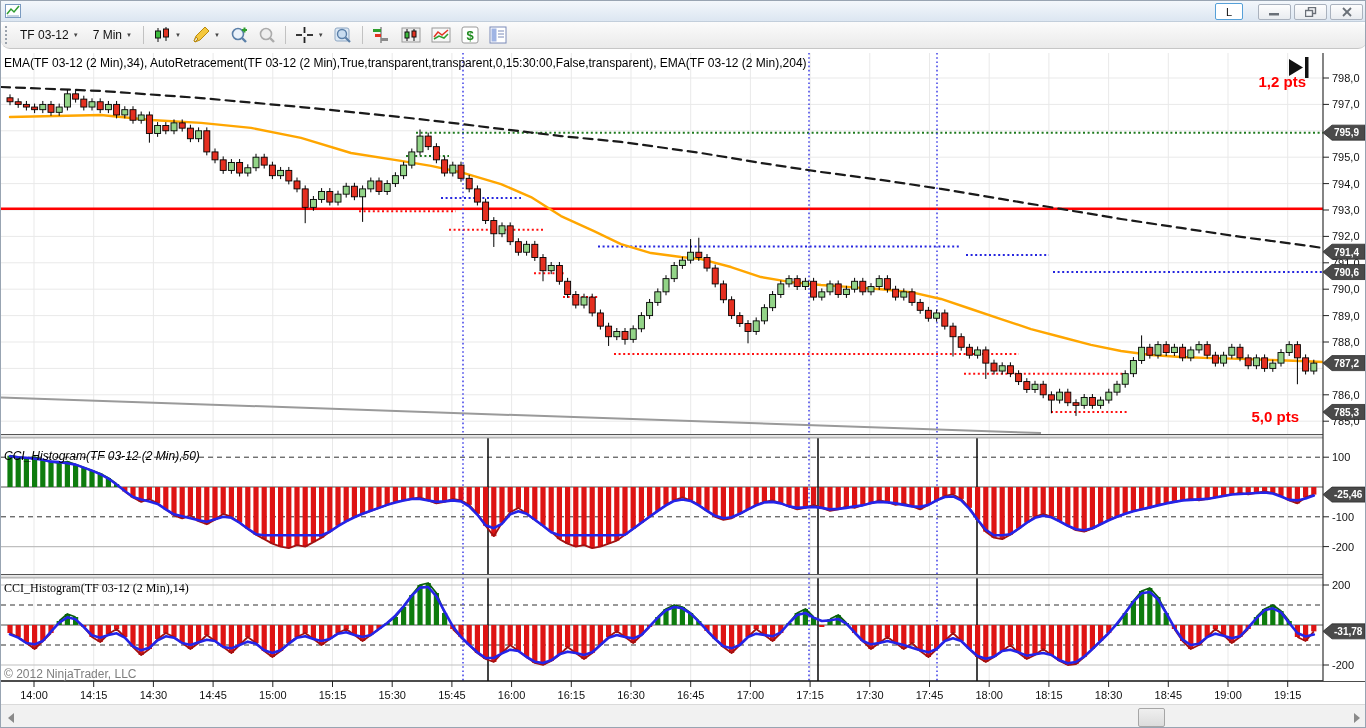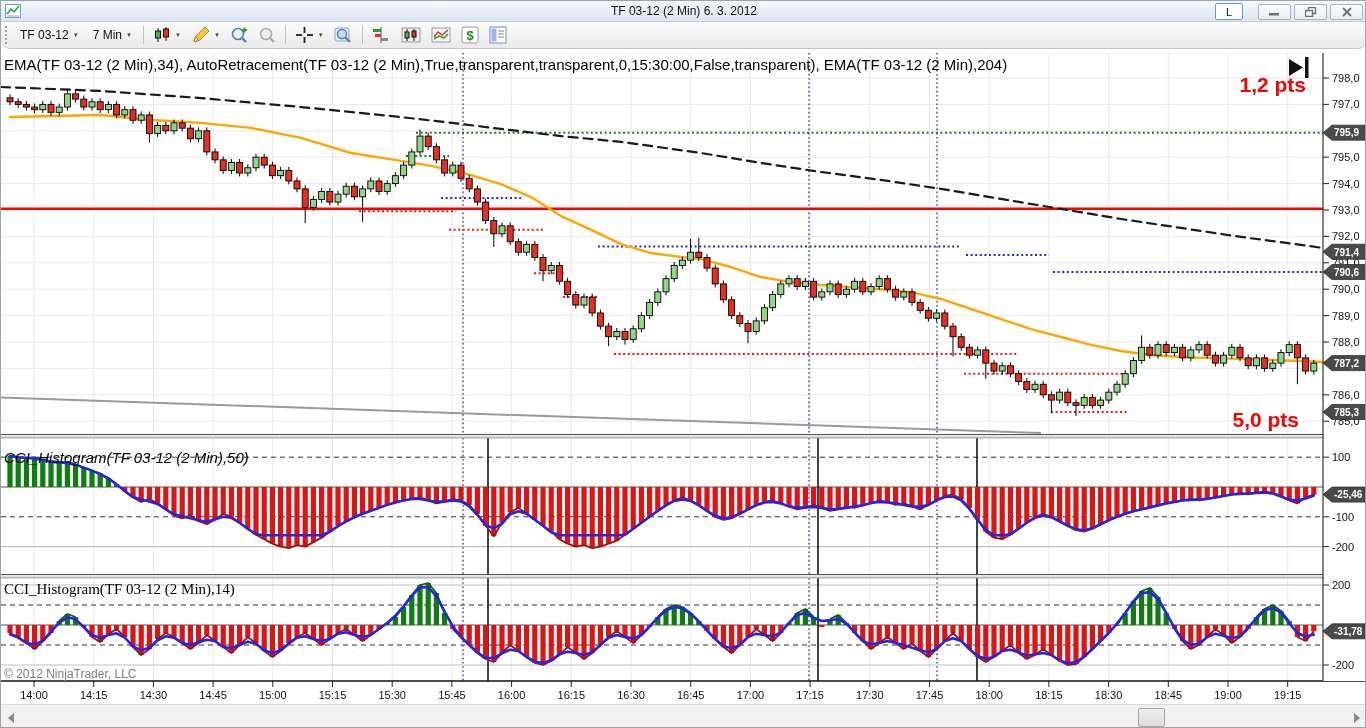--- a/index.html
+++ b/index.html
@@ -32,22 +32,22 @@
     cursor:pointer; border:1px solid transparent; border-radius:2px; }
   .caret { font-size:6px; color:#444; margin-left:4px; }
   .sep { width:1px; height:18px; background:#C2C2C2; margin:0 4px; }
   .tb-btn { display:flex; align-items:center; padding:2px 4px; background:transparent;
     border:1px solid transparent; cursor:pointer; }
   .tb-btn svg { display:block; }
 
   
   #chart-svg { position:absolute; left:0; top:48px; }
   .overlay { position:absolute; white-space:nowrap; pointer-events:none; }
-  .ind-label { font-size:15px; color:#000; }
-  .pts { font-size:21px; font-weight:bold; color:#FF0000; }
+  .ind-label { font-size:12px; color:#000; }
+  .pts { font-size:15px; font-weight:bold; color:#FF0000; }
   .copyright { font-size:12px; color:#7E7E7E; }
 
   
   .hscroll { position:absolute; left:0; top:703px; width:1366px; height:25px;
     background:#F1F1F1; border-top:1px solid #DADADA; }
   .sb-arrow { position:absolute; top:3px; width:18px; height:19px; display:flex;
     align-items:center; justify-content:center; cursor:pointer; }
   .sb-arrow.left { left:1px; } .sb-arrow.right { right:1px; }
   .tri-left { width:0; height:0; border-top:5px solid transparent;
     border-bottom:5px solid transparent; border-right:6px solid #8A8A8A; }
@@ -61,21 +61,20 @@
 <body>
 
 <div class="titlebar">
   <span class="app-icon">
     <svg width="16" height="16">
         <rect x="0.5" y="1.5" width="15" height="13" fill="#FDFEFF" stroke="#7A9AC0"></rect>
       <polyline points="2,11 6,6 9,9 14,3" fill="none" stroke="#2E9E2E" stroke-width="1.5"></polyline>
       <line x1="2" y1="13" x2="14" y2="13" stroke="#8FA8C4"></line>
       </svg>
   </span>
-  <div class="title">TF 03-12 (2 Min)  6. 3. 2012</div>
   <div class="win-buttons">
     <button class="link-btn">L</button>
     <button class="win-btn">
       <svg width="11" height="9">
           <rect x="0" y="6" width="10" height="2.5" fill="#6A7078"></rect>
         </svg>
       </button>
     <button class="win-btn">
       <svg width="12" height="10">
           <rect x="3.5" y="0.5" width="7" height="6" fill="none" stroke="#6A7078" stroke-width="1.4"></rect>

